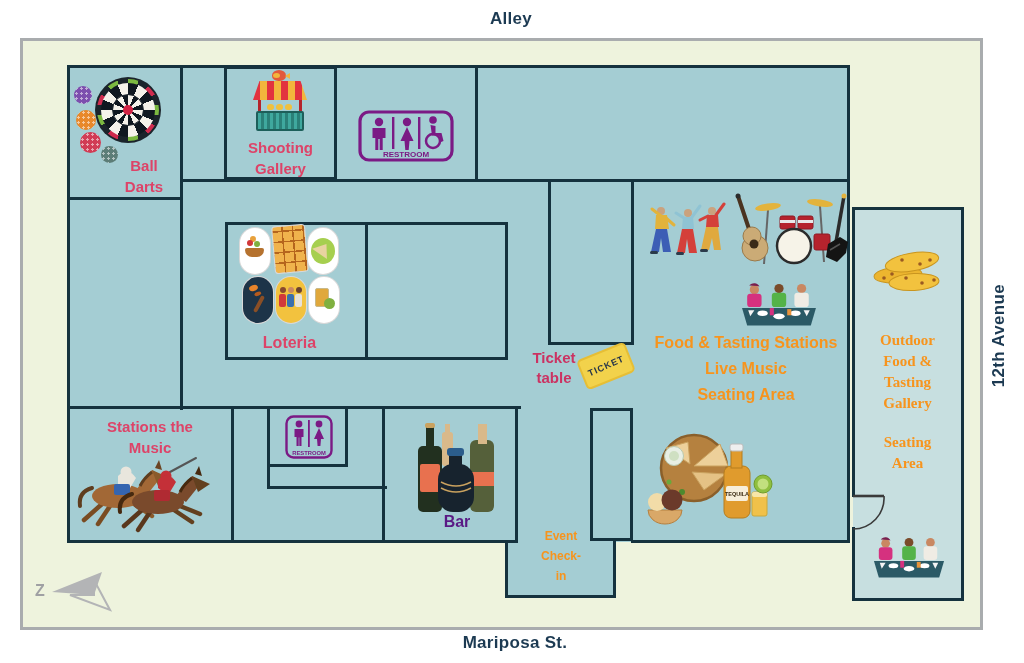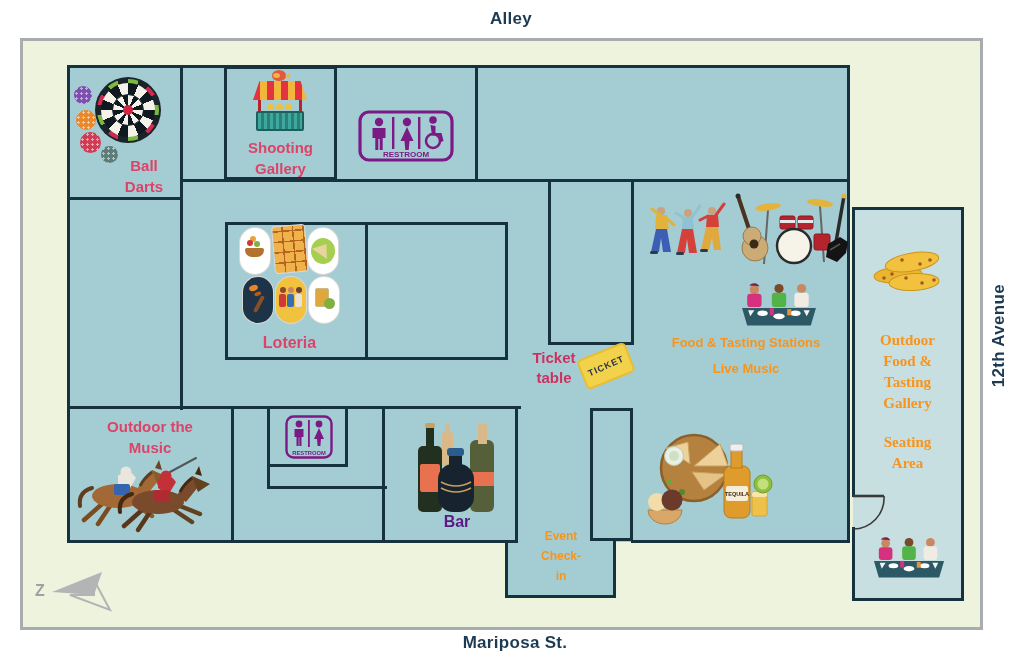--- a/index.html
+++ b/index.html
@@ -10,21 +10,21 @@
   .main-fill{background:#a4cdd3;}
   .out-fill{background:#c7dfe0;}
   .wall{position:absolute;background:#15323e;}
   .box{position:absolute;border:3px solid #15323e;box-sizing:border-box;}
   .lbl{position:absolute;text-align:center;line-height:1.25;}
   .street{color:#1c3a52;font-size:17px;letter-spacing:.3px;}
   .pink{color:#dd4368;font-size:15px;line-height:21px;}
   .deep-pink{color:#cb3262;font-size:15px;line-height:20px;}
   .orange{color:#f7941d;}
   .purple{color:#5a1a85;font-size:16px;}
-  .mainhall{font-size:13px;line-height:26px;}
+  .mainhall{font-size:16px;line-height:26px;}
   .outd{font-size:15px;line-height:21px;font-family:Liberation Serif, serif;}
   .checkin-lbl{font-size:12px;line-height:20px;}
   .avenue{transform:rotate(-90deg);}
   
   .dart{position:absolute;left:95px;top:77px;width:66px;height:66px;border-radius:50%;background:#1b242b;}
   .dart i{position:absolute;border-radius:50%;display:block;}
   .dart .rim{inset:2px;background:repeating-conic-gradient(#7cb940 0 20deg,#1b242b 20deg 40deg,#cf2b4e 40deg 60deg,#1b242b 60deg 80deg);}
   .dart .chk{inset:6px;background:repeating-conic-gradient(#101820 0 22.5deg,#f5f2ea 22.5deg 45deg);}
   .dart .inn{inset:17px;background:repeating-conic-gradient(from 22.5deg,#101820 0 22.5deg,#f5f2ea 22.5deg 45deg);border:1px solid #202830;}
   .dart .bull{inset:28px;background:#d32344;}
@@ -352,36 +352,37 @@
   <div class="lbl pink" style="left:224px;top:137px;width:113px;">
     <div>Shooting</div>
     <div>Gallery</div>
   </div>
   <div class="lbl pink" style="left:94px;top:155px;width:100px;">
     <div>Ball</div>
     <div>Darts</div>
   </div>
   <div class="lbl pink" style="left:237px;top:332px;width:105px;font-size:16px;">Loteria</div>
   <div class="lbl pink" style="left:85px;top:416px;width:130px;">
-    <div>Outdoor the</div>
+    <div>Stations the</div>
     <div>Music</div>
   </div>
   <div class="lbl purple" style="left:417px;top:512px;width:80px;">Bar</div>
   <div class="lbl deep-pink" style="left:518px;top:348px;width:72px;">
     <div>Ticket</div>
     <div>table</div>
   </div>
   <div class="lbl orange checkin-lbl" style="left:511px;top:526px;width:100px;">
     <div>Event</div>
     <div>Check-</div>
     <div>in</div>
   </div>
   <div class="lbl orange mainhall" style="left:635px;top:330px;width:222px;">
     <div>Food &amp; Tasting Stations</div>
     <div>Live Music</div>
+    <div>Seating Area</div>
   </div>
   <div class="lbl orange outd" style="left:856px;top:330px;width:103px;">
     <div>Outdoor</div>
     <div>Food &amp;</div>
     <div>Tasting</div>
     <div>Gallery</div>
   </div>
   <div class="lbl orange outd" style="left:856px;top:432px;width:103px;">
     <div>Seating</div>
     <div>Area</div>

